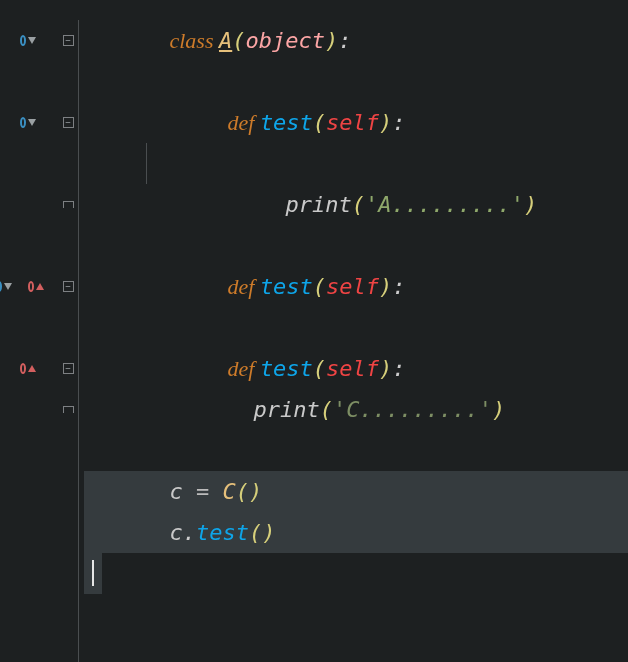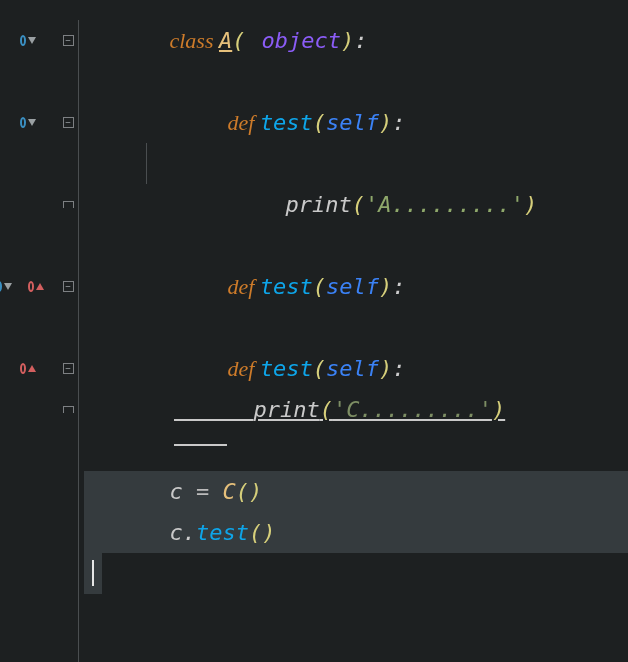--- a/index.html
+++ b/index.html
@@ -34,23 +34,23 @@
     align-items: center;
   }
   .content {
     flex: 1;
     padding-left: 6px;
     position: relative;
   }
   .kw { color: #cd7b2a; font-family: Liberation Serif, serif; }  
   .klass { color: #e6c07b; font-weight: 500; }
   .klass-underlined { text-decoration: underline; }
-  .builtin { color: #8b5cf6; margin-left: 16px; }
+  .builtin { color: #fca5a5; }
   .fn { color: #0ea5e9; }
-  .param { color: #3b82f6; }
+  .param { color: #ef4444; }
   .paren { color: #d6cf7b; }
   .str { color: #8fa86b; }
   .str-dim { color: #7d8e64; }
   .punct { color: #ccc; }
   .op { color: #bbb; }
   .ident { color: #c9c9c9; }
   .builtin-print { color: #c9c9c9; }
 
   
   .guide {
@@ -239,21 +239,21 @@
     </div>
     <div class="content" style="padding-left:64px;">
       <span class="kw">def </span><span class="fn">test</span><span class="paren">(</span><span class="param">self</span><span class="paren">)</span><span class="punct">:</span>
     </div>
   </div>
 
   <div class="code-line">
     <div class="gutter">
       <div class="gicon" style="left:60px;"><span class="fold-cap"></span></div>
     </div>
-    <div class="content" style="padding-left:90px;text-decoration:underline;">
+    <div class="content" style="padding-left:90px;">
       <span class="builtin-print">print</span><span class="paren">(</span><span class="str-dim">'C.........'</span><span class="paren">)</span>
     </div>
   </div>
 
   <div class="code-line"><div class="gutter"></div><div class="content"></div></div>
 
   <div class="code-line">
     <div class="gutter"></div>
     <div class="content">
       <span class="ident">c</span><span class="op"> = </span><span class="klass">C</span><span class="paren">(</span><span class="paren">)</span>

